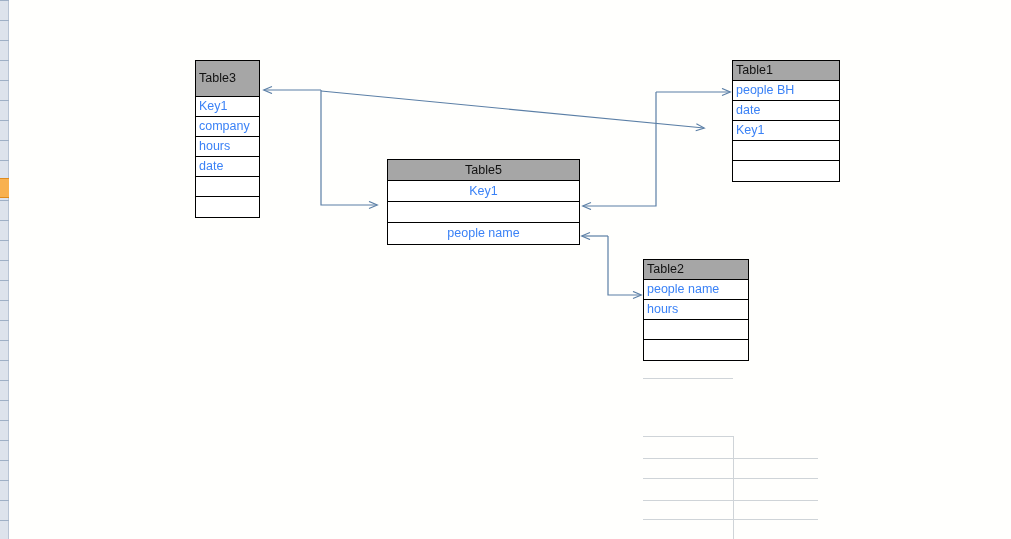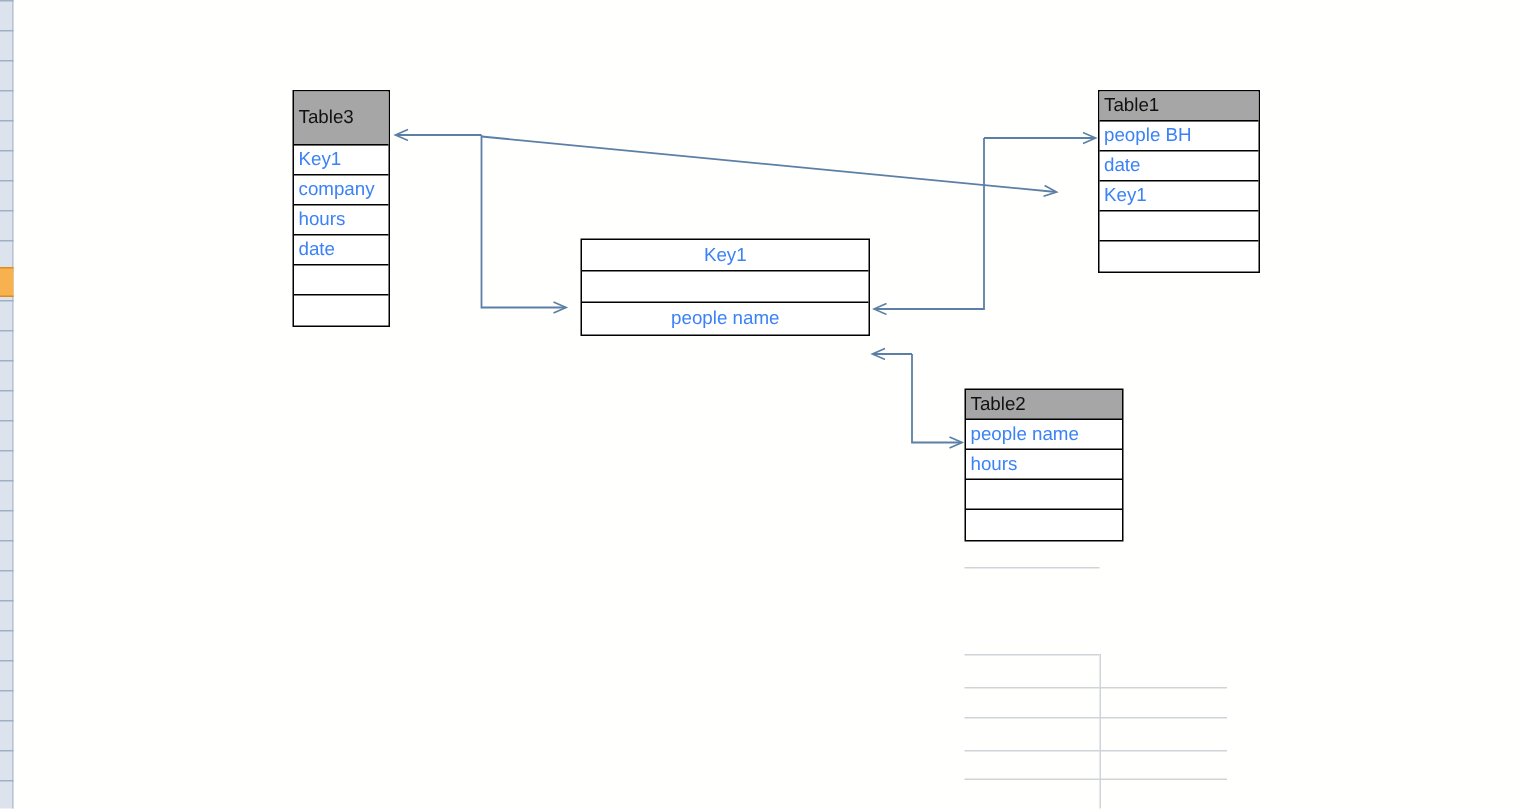--- a/index.html
+++ b/index.html
@@ -171,20 +171,21 @@
       </div>
       <div class="tbl left" style="left: 732px; top: 60px; width: 108px;">
         <div class="row hdr" style="height: 20px;">Table1</div>
         <div class="row" style="height: 20px;">people BH</div>
         <div class="row" style="height: 20px;">date</div>
         <div class="row" style="height: 20px;">Key1</div>
         <div class="row" style="height: 20px;"></div>
         <div class="row" style="height: 20px;"></div>
       </div>
       <div class="tbl center" style="left: 387px; top: 159px; width: 193px;">
+        <div class="row hdr" style="height: 21px;">Table5</div>
         <div class="row" style="height: 21px;">Key1</div>
         <div class="row" style="height: 21px;"></div>
         <div class="row" style="height: 21px;">people name</div>
       </div>
       <div class="tbl left" style="left: 643px; top: 259px; width: 106px;">
         <div class="row hdr" style="height: 20px;">Table2</div>
         <div class="row" style="height: 20px;">people name</div>
         <div class="row" style="height: 20px;">hours</div>
         <div class="row" style="height: 20px;"></div>
         <div class="row" style="height: 20px;"></div>

